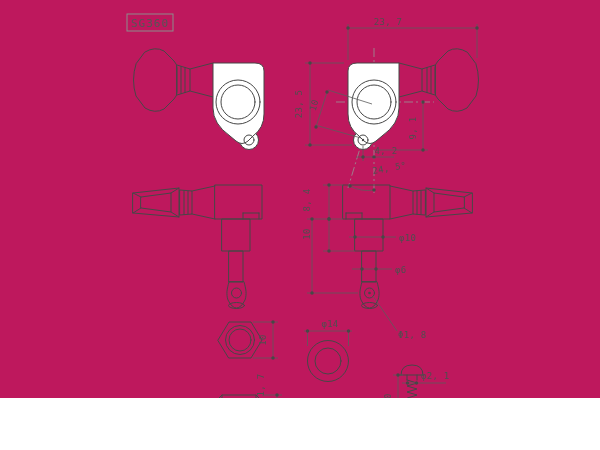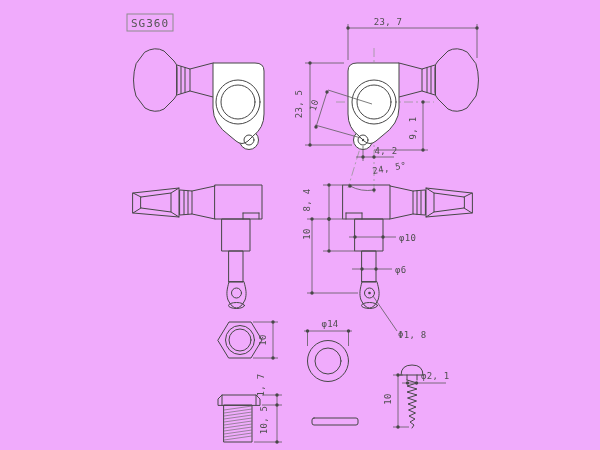--- a/index.html
+++ b/index.html
@@ -1,16 +1,16 @@
 <!DOCTYPE html>
 <html><head>
 <meta charset="utf-8">
 <style>
   html,body{margin:0;padding:0;background:#ffffff;}
-  .canvas{position:relative;width:600px;height:450px;background:#f0abfc;overflow:hidden;}
+  .canvas{position:relative;width:600px;height:398px;background:#be185d;overflow:hidden;}
   svg{position:absolute;left:0;top:0;}
   svg text{font-family:"DejaVu Sans Mono","Liberation Mono",monospace;font-size:9px;fill:#4f4f4f;letter-spacing:0.3px;}
   .model-text{font-size:11px;fill:#555555;letter-spacing:1px;}
   .ln{stroke:#474747;fill:none;stroke-width:1;stroke-linejoin:round;stroke-linecap:round;}
   .lnf{stroke:#474747;fill:#ffffff;stroke-width:1;stroke-linejoin:round;}
   .dim{stroke:#5c5c5c;fill:none;stroke-width:0.8;}
   .cl{stroke:#979797;fill:none;stroke-width:0.8;stroke-dasharray:9 3 2 3;}
   .dot{fill:#474747;stroke:none;}
   .hatch{stroke:#6b6b6b;fill:none;stroke-width:0.65;}
   .box{stroke:#8c8c8c;fill:none;stroke-width:1;}

